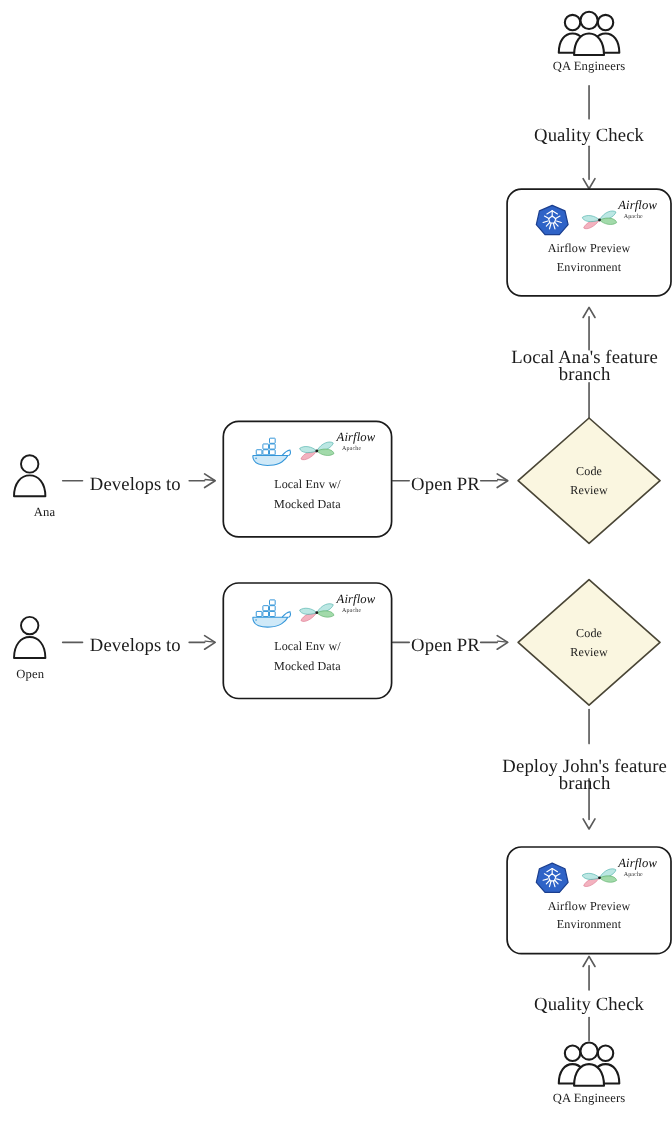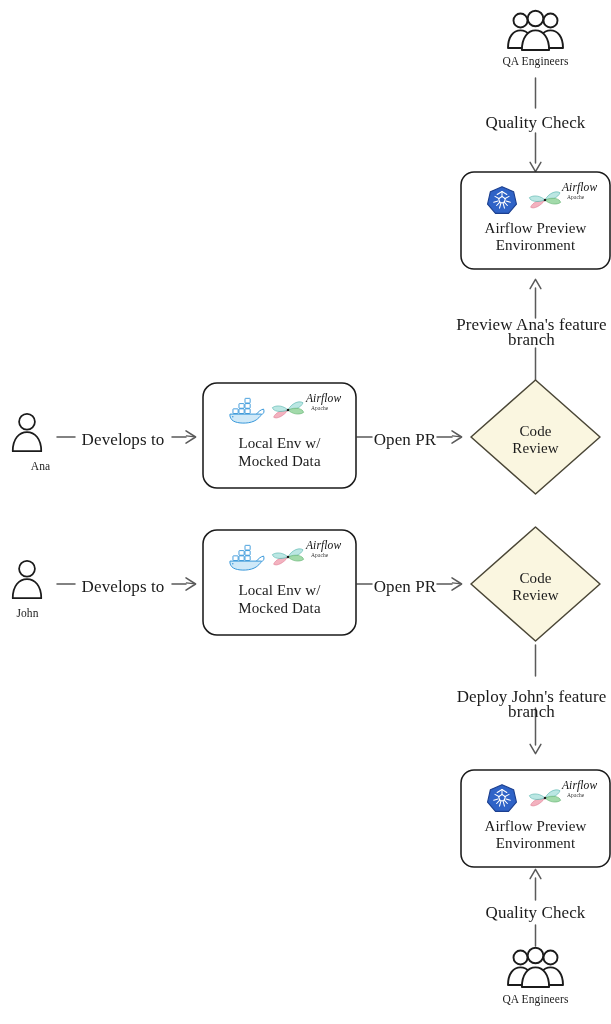--- a/index.html
+++ b/index.html
@@ -25,21 +25,21 @@
     position: absolute;
     font-family: Liberation Serif, serif;
     color: #1b1b1b;
     white-space: pre;
     text-align: center;
     line-height: 1.28;
     letter-spacing: 0.1px;
     user-select: none;
   }
   .node-text {
-    font-size: 15px;
+    font-size: 11px;
   }
   .edge-text {
     font-size: 17px;
   }
   .actor-text {
     font-size: 11.5px;
   }
 </style>
 </head>
 <body>
@@ -250,39 +250,39 @@
 <div class="lbl" style="left:562px; top:180px; font-size:11.5px; font-style:italic; color:#111;">Airflow</div>
 <div class="lbl" style="left:567px; top:194px; font-size:5.5px; color:#333;">Apache</div>
 
 <div class="lbl node-text" style="left:461px; top:219px; width:149px;">Airflow Preview</div>
 <div class="lbl node-text" style="left:461px; top:236px; width:149px;">Environment</div>
 
 <div class="lbl actor-text" style="left:465px; top:54px; width:141px;">QA Engineers</div>
 
 <div class="lbl edge-text" style="left:472px; top:112px; width:127px;">Quality Check</div>
 
-<div class="lbl edge-text" style="left:452px; top:314px; width:159px;">Preview Ana's feature</div>
+<div class="lbl edge-text" style="left:452px; top:314px; width:159px;">Local Ana's feature</div>
 <div class="lbl edge-text" style="left:452px; top:329px; width:159px;">branch</div>
 
 <div class="lbl actor-text" style="left:13px; top:459px; width:55px;">Ana</div>
 
 <div class="lbl edge-text" style="left:70px; top:429px; width:106px;">Develops to</div>
 
 <div class="lbl node-text" style="left:203px; top:434px; width:153px;">Local Env w/</div>
 <div class="lbl node-text" style="left:203px; top:452px; width:153px;">Mocked Data</div>
 
 <div class="lbl" style="left:306px; top:391px; font-size:11.5px; font-style:italic; color:#111;">Airflow</div>
 <div class="lbl" style="left:311px; top:405px; font-size:5.5px; color:#333;">Apache</div>
 
 <div class="lbl edge-text" style="left:372px; top:429px; width:66px;">Open PR</div>
 
 <div class="lbl node-text" style="left:486px; top:422px; width:99px;">Code</div>
 <div class="lbl node-text" style="left:486px; top:439px; width:99px;">Review</div>
 
-<div class="lbl actor-text" style="left:0px; top:606px; width:55px;">John</div>
+<div class="lbl actor-text" style="left:0px; top:606px; width:55px;">Open</div>
 
 <div class="lbl edge-text" style="left:70px; top:576px; width:106px;">Develops to</div>
 
 <div class="lbl node-text" style="left:203px; top:581px; width:153px;">Local Env w/</div>
 <div class="lbl node-text" style="left:203px; top:599px; width:153px;">Mocked Data</div>
 
 <div class="lbl" style="left:306px; top:538px; font-size:11.5px; font-style:italic; color:#111;">Airflow</div>
 <div class="lbl" style="left:311px; top:552px; font-size:5.5px; color:#333;">Apache</div>
 
 <div class="lbl edge-text" style="left:372px; top:576px; width:66px;">Open PR</div>

